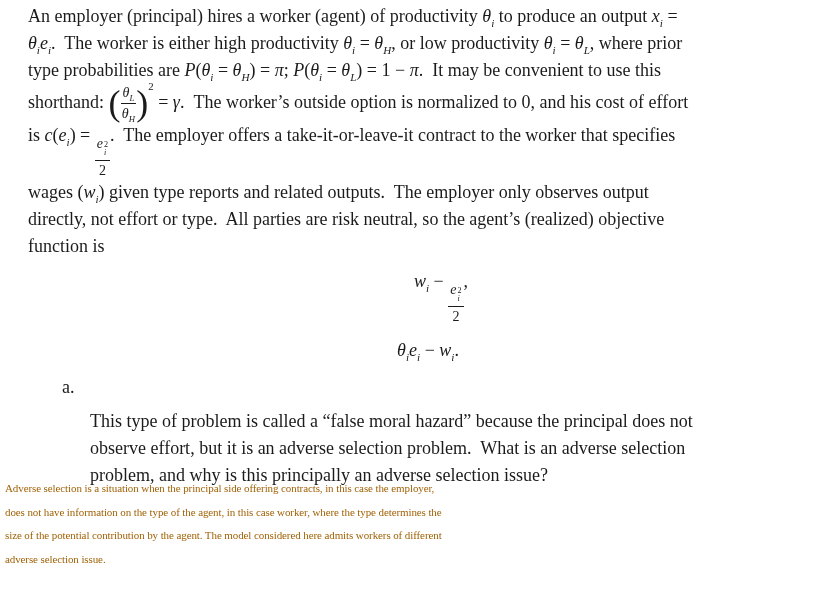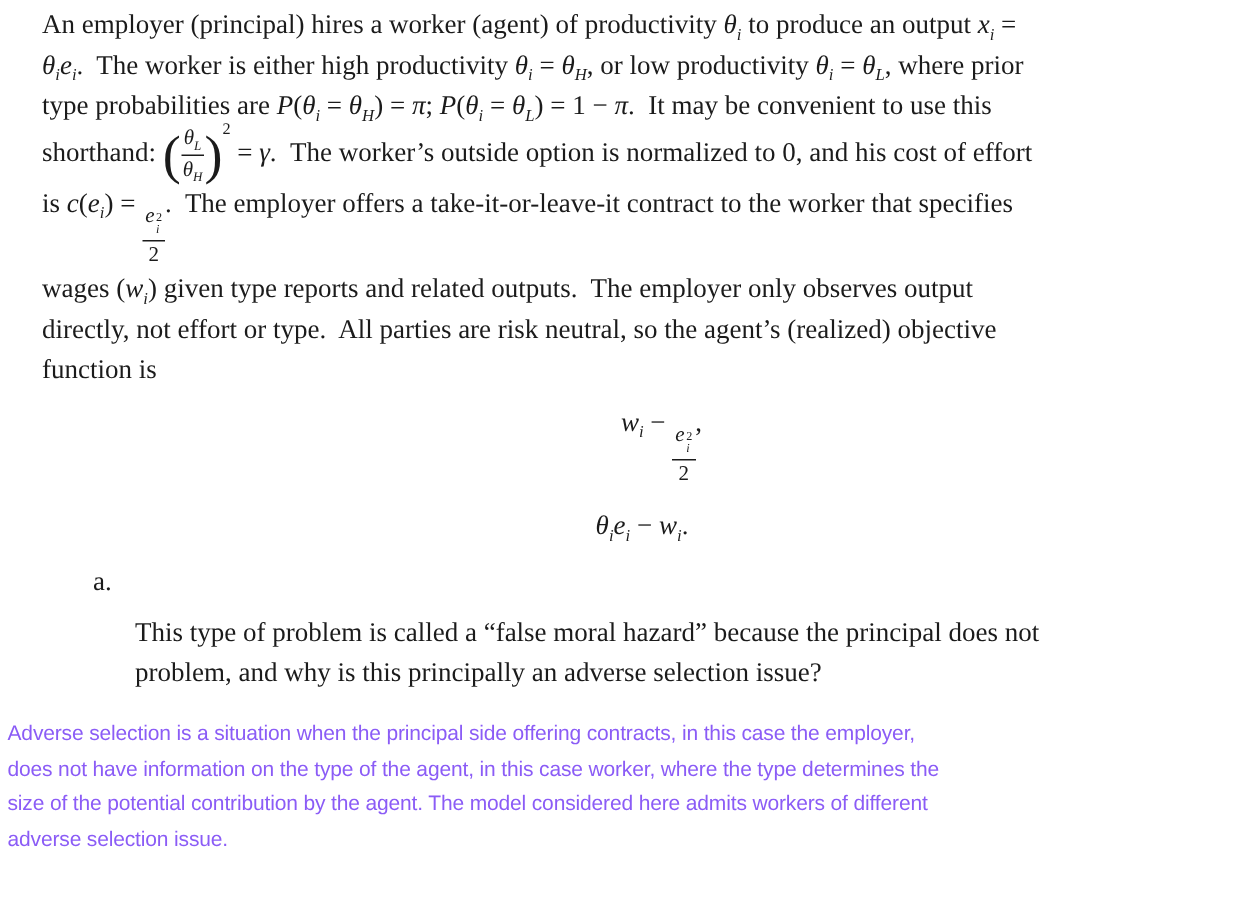--- a/index.html
+++ b/index.html
@@ -14,22 +14,22 @@
   }
   .pline{white-space:nowrap;}
   .formula{text-align:center;white-space:nowrap;}
   .f1{margin-top:8px;margin-bottom:10px;position:relative;left:13px;}
   .f2{margin-top:12px;}
   .itema{display:flex;margin-top:10px;}
   .alabel{width:28px;margin-left:34px;flex:none;}
   .atext{flex:1;margin-top:34px;}
   .answer{
     position:absolute;left:5px;top:477px;width:824px;
-    font-family:Liberation Sans, sans-serif;
-    font-size:14px;line-height:23.5px;letter-spacing:-0.1px;color:#8b5cf6;
+    font-family:Liberation Serif, serif;
+    font-size:11px;line-height:23.5px;letter-spacing:-0.1px;color:#a16207;
   }
   .aline{white-space:nowrap;}
   
   .mv{font-style:italic;}
   sub.msub{font-size:0.62em;font-style:italic;line-height:0;}
   .fracwrap{display:inline-flex;align-items:center;vertical-align:-0.4em;}
   .frac{display:inline-flex;flex-direction:column;align-items:center;
         font-size:0.78em;line-height:1.2;}
   .num{border-bottom:1.3px solid #1b1b1b;padding:0 2px 2px 2px;}
   .den{padding-top:1px;}
@@ -80,20 +80,21 @@
         </span>
       </span>,</div>
 
 
   <div class="formula f2"><span class="mv">θ</span><sub class="msub">i</sub><span class="mv">e</span><sub class="msub">i</sub> − <span class="mv">w</span><sub class="msub">i</sub>.</div>
 
   <div class="itema">
     <span class="alabel">a.</span>
     <div class="atext">
         <div class="pline">This type of problem is called a “false moral hazard” because the principal does not</div>
+        <div class="pline">observe effort, but it is an adverse selection problem.&nbsp; What is an adverse selection</div>
         <div class="pline">problem, and why is this principally an adverse selection issue?</div>
       </div>
   </div>
 </div>
 
 <div class="answer">
     <div class="aline">Adverse selection is a situation when the principal side offering contracts, in this case the employer,</div>
     <div class="aline">does not have information on the type of the agent, in this case worker, where the type determines the</div>
     <div class="aline">size of the potential contribution by the agent. The model considered here admits workers of different</div>
     <div class="aline">adverse selection issue.</div>

